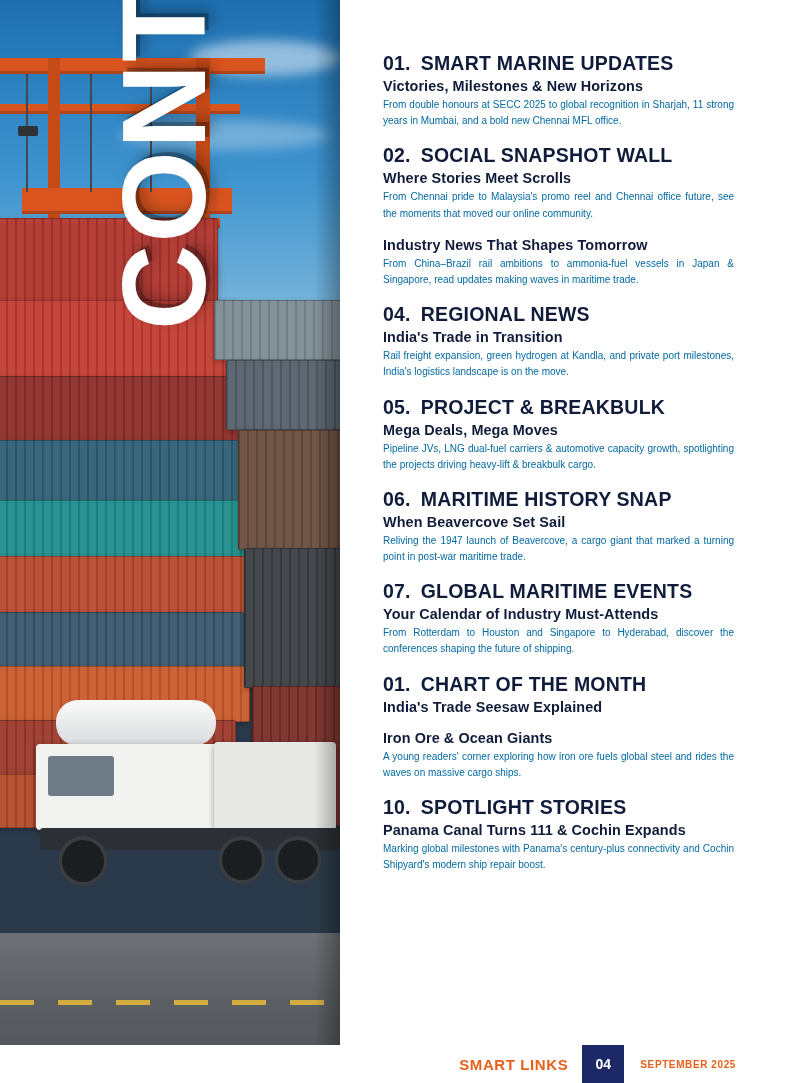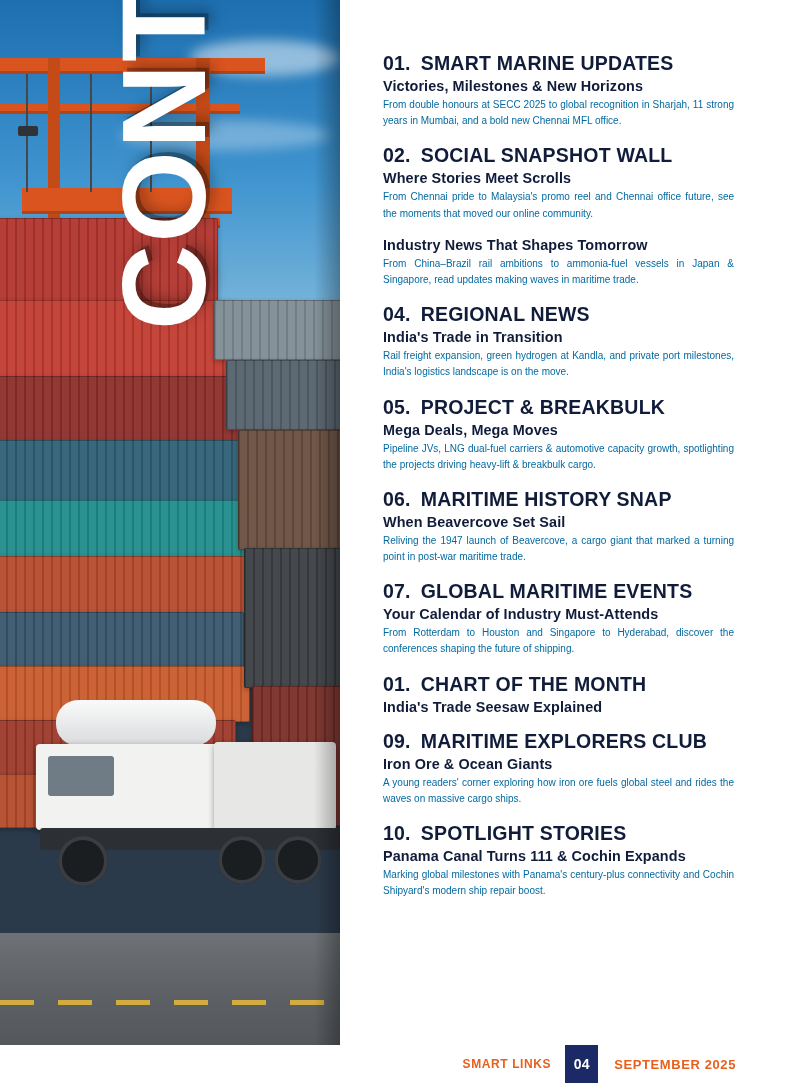--- a/index.html
+++ b/index.html
@@ -135,30 +135,30 @@
     position: absolute; left: 0; bottom: 0; width: 788px; height: 38px;
     display: flex; align-items: stretch;
   }
   .footer-left { flex: 0 0 340px; background: #ffffff; }
   .footer-right {
     flex: 1 1 auto; background: #ffffff;
     display: flex; align-items: center; justify-content: flex-end;
     padding-right: 52px; gap: 0;
   }
   .brand {
-    color: #e8601c; font-weight: 700; font-size: 12px;
+    color: #e8601c; font-weight: 700; font-size: 15px;
     letter-spacing: .6px; margin-right: 14px;
   }
   .page-badge {
     background: #1b2a66; color: #ffffff; font-weight: 700;
-    font-size: 14px; width: 33px; height: 38px;
+    font-size: 14px; width: 42px; height: 38px;
     display: flex; align-items: center; justify-content: center;
   }
   .issue-date {
-    color: #e8601c; font-weight: 700; font-size: 13px;
+    color: #e8601c; font-weight: 700; font-size: 10px;
     letter-spacing: .6px; margin-left: 16px;
   }
 </style>
 </head>
 <body>
 
 <div class="page">
 
   <div class="left-panel">
     <div class="sky"></div>
@@ -266,24 +266,20 @@
           <div class="toc-desc">From Rotterdam to Houston and Singapore to Hyderabad, discover the conferences shaping the future of shipping.</div>
         </div>
         <div class="toc-item">
           <div class="toc-head">
             <span class="toc-num">01.</span>
             <span class="toc-title">CHART OF THE MONTH</span>
           </div>
           <div class="toc-sub">India's Trade Seesaw Explained</div>
         </div>
         <div class="toc-item">
-          <div class="toc-head">
-            <span class="toc-num">09.</span>
-            <span class="toc-title">MARITIME EXPLORERS CLUB</span>
-          </div>
           <div class="toc-sub">Iron Ore &amp; Ocean Giants</div>
           <div class="toc-desc">A young readers' corner exploring how iron ore fuels global steel and rides the waves on massive cargo ships.</div>
         </div>
         <div class="toc-item">
           <div class="toc-head">
             <span class="toc-num">10.</span>
             <span class="toc-title">SPOTLIGHT STORIES</span>
           </div>
           <div class="toc-sub">Panama Canal Turns 111 &amp; Cochin Expands</div>
           <div class="toc-desc">Marking global milestones with Panama's century-plus connectivity and Cochin Shipyard's modern ship repair boost.</div>

